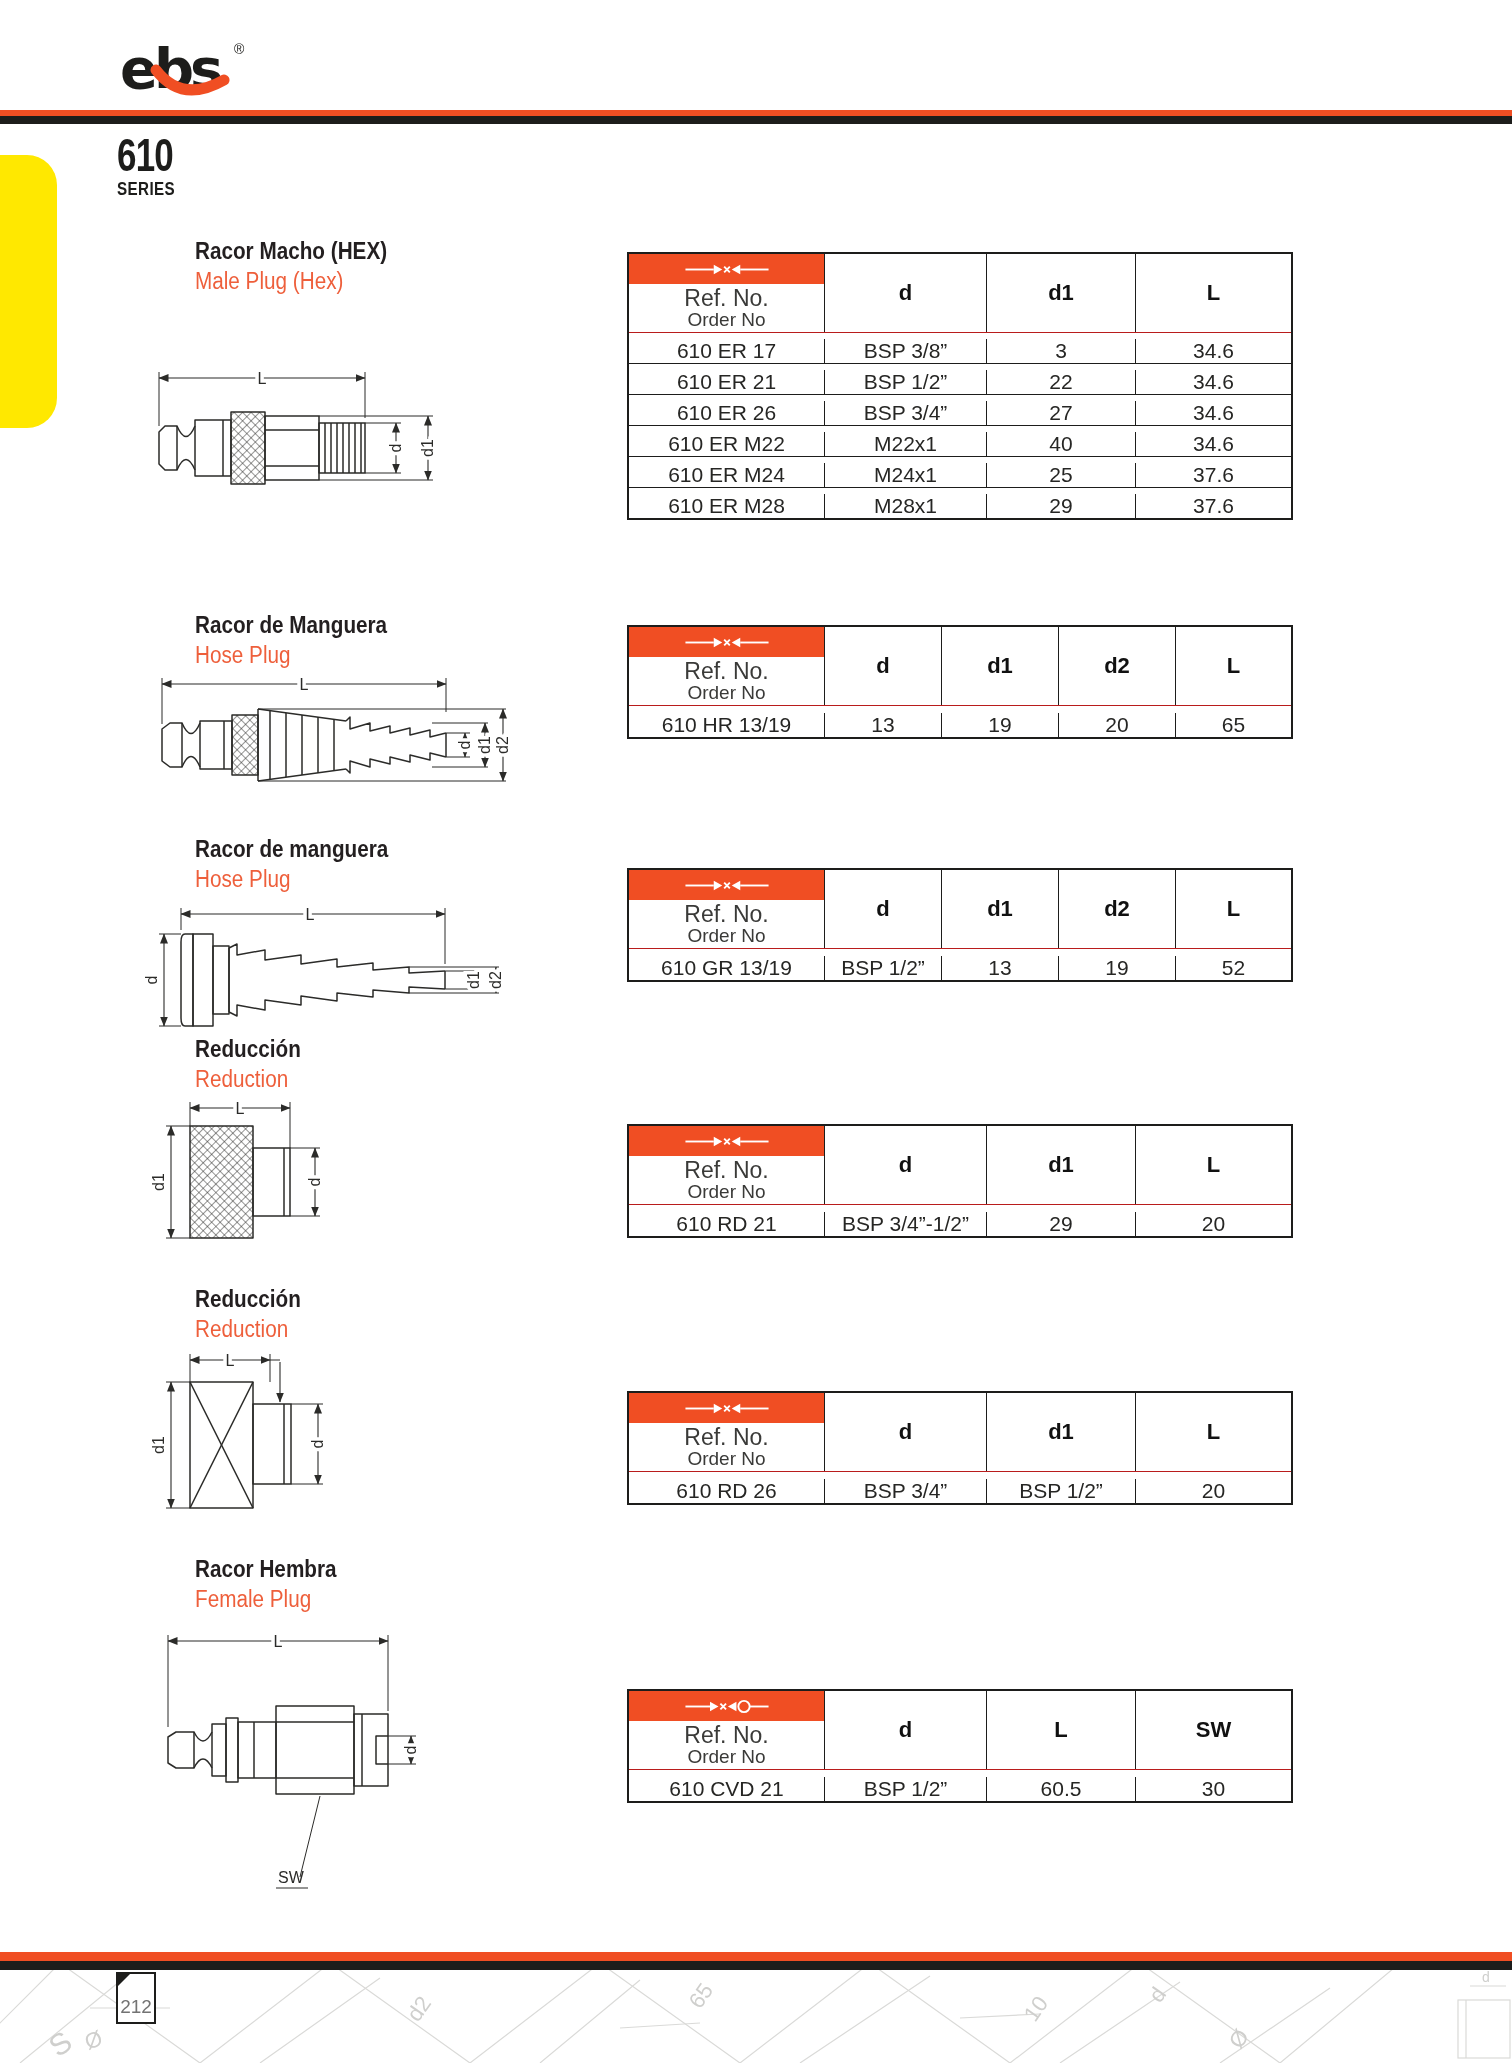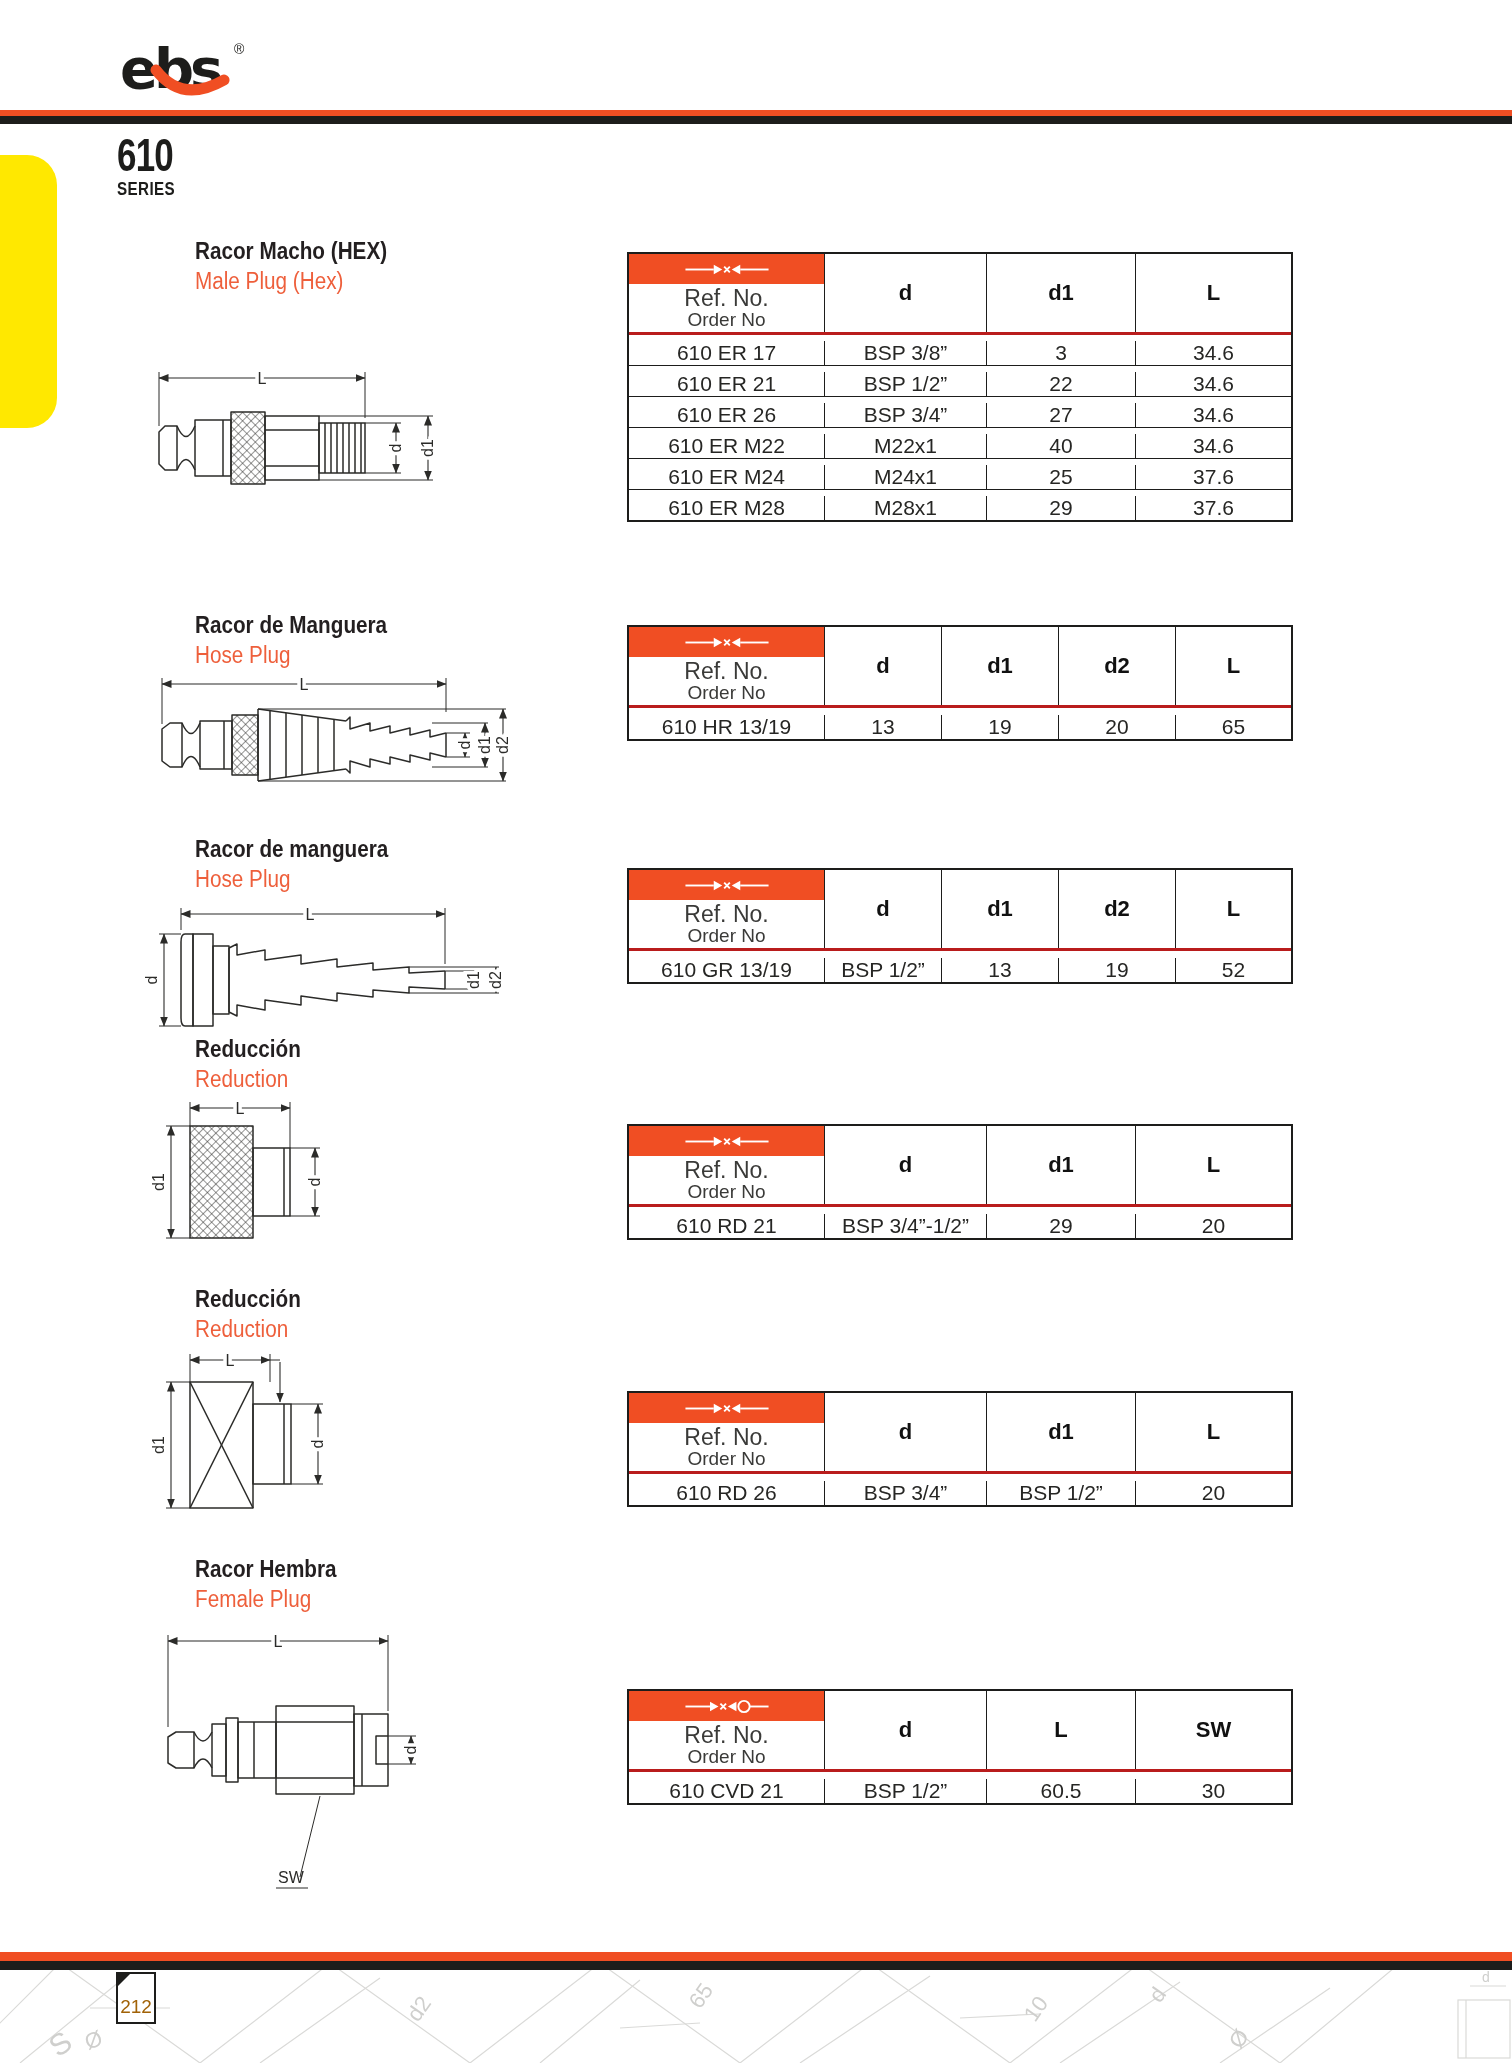--- a/index.html
+++ b/index.html
@@ -19,21 +19,21 @@
   .series-lab{position:absolute;left:117px;top:178px;font-size:19px;font-weight:bold;
               transform:scaleX(.80);transform-origin:left;letter-spacing:.5px;color:#1d1d1b;}
   
   .h-es{position:absolute;left:195px;font-size:23px;font-weight:bold;color:#231f20;
         transform:scaleX(.90);transform-origin:left;white-space:nowrap;}
   .h-en{position:absolute;left:195px;font-size:23px;font-weight:normal;color:#EE5F3B;
         transform:scaleX(.90);transform-origin:left;white-space:nowrap;}
   
   .tbl{position:absolute;left:627px;width:666px;border:2px solid #1d1d1b;background:#fff;
        box-sizing:border-box;display:flex;flex-direction:column;}
-  .thead{display:flex;height:78px;border-bottom:3px solid #b91c1c;}
+  .thead{display:flex;height:78px;border-bottom:1px solid #b91c1c;}
   .refcol{display:flex;flex-direction:column;box-sizing:border-box;}
   .obox{height:30px;background:#F04E23;display:flex;align-items:center;justify-content:center;}
   .sym{width:96px;height:17px;}
   .reflab{flex:1;display:flex;flex-direction:column;align-items:center;justify-content:center;line-height:1.02;}
   .r1{font-size:23px;color:#3a3a38;}
   .r2{font-size:19px;color:#3a3a38;}
   .hcell{display:flex;align-items:center;justify-content:center;font-weight:bold;font-size:22px;
          color:#111;border-left:1.5px solid #1d1d1b;box-sizing:border-box;}
   .trow{display:flex;height:30px;align-items:flex-end;}
   .trow31{height:31px;}
@@ -47,21 +47,21 @@
   .o{stroke:#2b2b29;stroke-width:1.5;fill:none;stroke-linejoin:round;}
   .of{stroke:#2b2b29;stroke-width:1.5;fill:url(#knurl);stroke-linejoin:round;}
   .dim{stroke:#2b2b29;stroke-width:1.1;fill:none;}
   .ext{stroke:#2b2b29;stroke-width:1;fill:none;}
   .dlab{font-family:"Liberation Sans",sans-serif;font-size:16px;fill:#2b2b29;}
   .halo{stroke:#fff;stroke-width:7;paint-order:stroke;}
   .wsym{stroke:#fff;stroke-width:2;fill:none;}
   
   .badge{position:absolute;left:116px;top:1972px;width:40px;height:52px;background:#fff;
          border:2px solid #1d1d1b;box-sizing:border-box;display:flex;align-items:flex-end;
-         justify-content:center;padding-bottom:4px;font-size:19px;color:#a16207;z-index:3;}
+         justify-content:center;padding-bottom:4px;font-size:19px;color:#737373;z-index:3;}
   .badge::before{content:"";position:absolute;top:-1px;left:-1px;
                  border-top:14px solid #1d1d1b;border-right:14px solid transparent;}
   .wm{position:absolute;left:0;top:1968px;z-index:1;}
 </style>
 </head>
 <body>
 
 <div class="page">
 
   <svg width="0" height="0" style="position:absolute">

